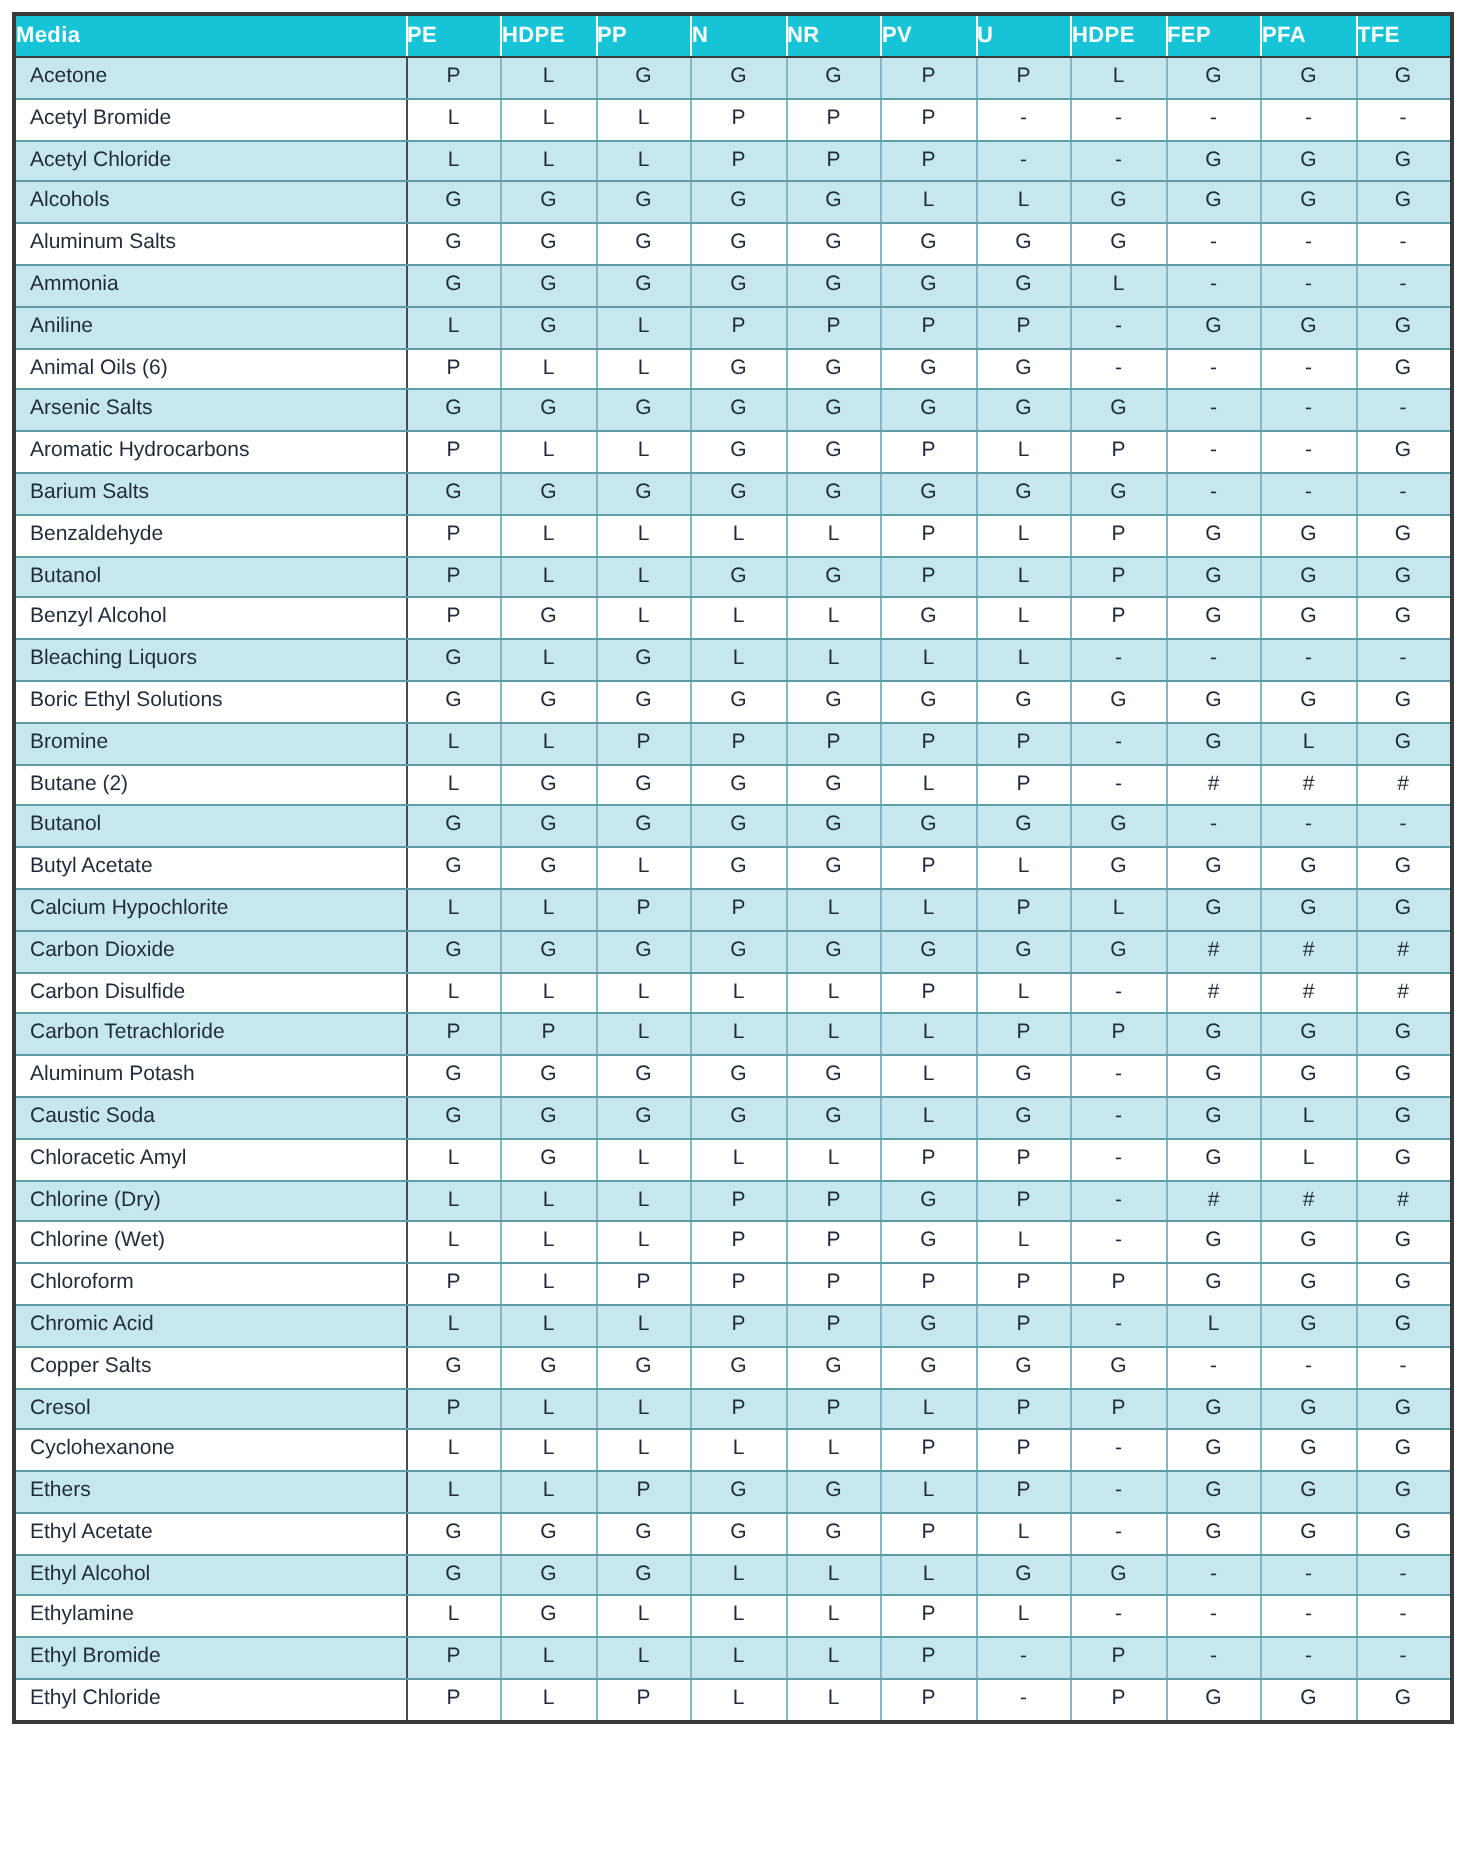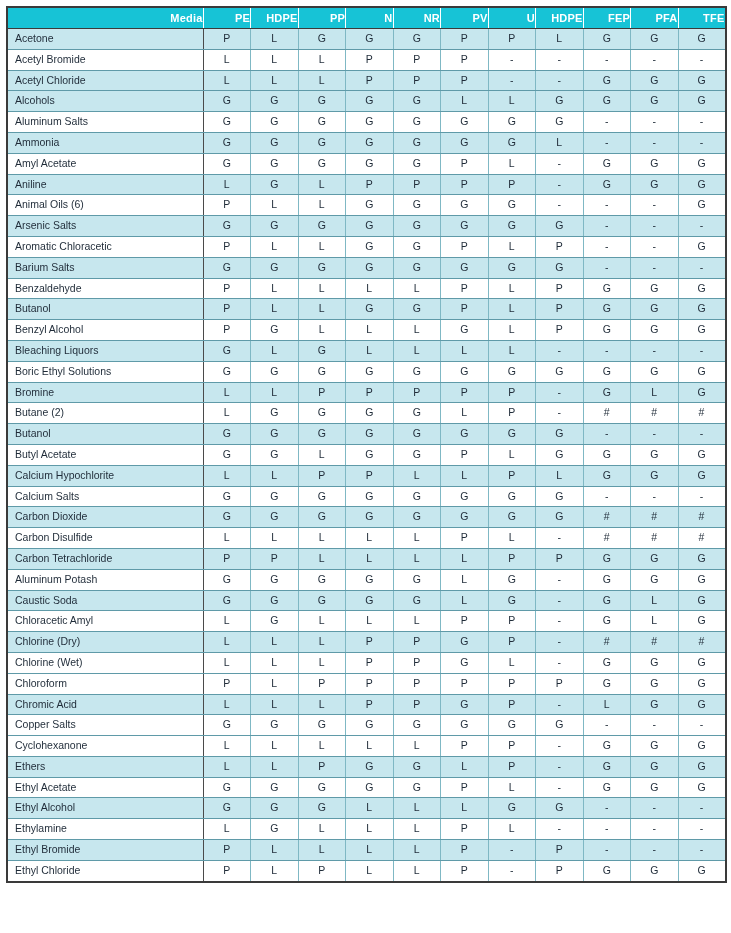--- a/index.html
+++ b/index.html
@@ -30,21 +30,21 @@
   }
 
   table.resistance-table col.media-col  { width: 196px; }
   table.resistance-table col.data-col   { width: 47.5px; }
 
   thead th {
     background: #17c3d6;
     color: #ffffff;
     font-size: 11px;
     font-weight: bold;
-    text-align: right;
+    text-align: left;
     height: 20px;
     line-height: 20px;
     padding: 0;
     border-right: 1px solid #ffffff;
     border-bottom: 1px solid #3a3a3a;
     letter-spacing: 0.2px;
     white-space: nowrap;
   }
   thead th:last-child { border-right: none; }
 
@@ -188,34 +188,20 @@
           <td class="val-cell">G</td>
           <td class="val-cell">G</td>
           <td class="val-cell">G</td>
           <td class="val-cell">G</td>
           <td class="val-cell">G</td>
           <td class="val-cell">L</td>
           <td class="val-cell">-</td>
           <td class="val-cell">-</td>
           <td class="val-cell">-</td>
         </tr>
-        <tr class="row-plain">
-          <td class="media-cell">Amyl Acetate</td>
-          <td class="val-cell">G</td>
-          <td class="val-cell">G</td>
-          <td class="val-cell">G</td>
-          <td class="val-cell">G</td>
-          <td class="val-cell">G</td>
-          <td class="val-cell">P</td>
-          <td class="val-cell">L</td>
-          <td class="val-cell">-</td>
-          <td class="val-cell">G</td>
-          <td class="val-cell">G</td>
-          <td class="val-cell">G</td>
-        </tr>
         <tr class="row-tint">
           <td class="media-cell">Aniline</td>
           <td class="val-cell">L</td>
           <td class="val-cell">G</td>
           <td class="val-cell">L</td>
           <td class="val-cell">P</td>
           <td class="val-cell">P</td>
           <td class="val-cell">P</td>
           <td class="val-cell">P</td>
           <td class="val-cell">-</td>
@@ -245,21 +231,21 @@
           <td class="val-cell">G</td>
           <td class="val-cell">G</td>
           <td class="val-cell">G</td>
           <td class="val-cell">G</td>
           <td class="val-cell">G</td>
           <td class="val-cell">-</td>
           <td class="val-cell">-</td>
           <td class="val-cell">-</td>
         </tr>
         <tr class="row-plain">
-          <td class="media-cell">Aromatic Chloracetic</td>
+          <td class="media-cell">Aromatic Hydrocarbons</td>
           <td class="val-cell">P</td>
           <td class="val-cell">L</td>
           <td class="val-cell">L</td>
           <td class="val-cell">G</td>
           <td class="val-cell">G</td>
           <td class="val-cell">P</td>
           <td class="val-cell">L</td>
           <td class="val-cell">P</td>
           <td class="val-cell">-</td>
           <td class="val-cell">-</td>
@@ -412,34 +398,20 @@
           <td class="val-cell">P</td>
           <td class="val-cell">P</td>
           <td class="val-cell">L</td>
           <td class="val-cell">L</td>
           <td class="val-cell">P</td>
           <td class="val-cell">L</td>
           <td class="val-cell">G</td>
           <td class="val-cell">G</td>
           <td class="val-cell">G</td>
         </tr>
-        <tr class="row-plain">
-          <td class="media-cell">Calcium Salts</td>
-          <td class="val-cell">G</td>
-          <td class="val-cell">G</td>
-          <td class="val-cell">G</td>
-          <td class="val-cell">G</td>
-          <td class="val-cell">G</td>
-          <td class="val-cell">G</td>
-          <td class="val-cell">G</td>
-          <td class="val-cell">G</td>
-          <td class="val-cell">-</td>
-          <td class="val-cell">-</td>
-          <td class="val-cell">-</td>
-        </tr>
         <tr class="row-tint">
           <td class="media-cell">Carbon Dioxide</td>
           <td class="val-cell">G</td>
           <td class="val-cell">G</td>
           <td class="val-cell">G</td>
           <td class="val-cell">G</td>
           <td class="val-cell">G</td>
           <td class="val-cell">G</td>
           <td class="val-cell">G</td>
           <td class="val-cell">G</td>
@@ -579,20 +551,34 @@
           <td class="val-cell">G</td>
           <td class="val-cell">G</td>
           <td class="val-cell">G</td>
           <td class="val-cell">G</td>
           <td class="val-cell">G</td>
           <td class="val-cell">G</td>
           <td class="val-cell">G</td>
           <td class="val-cell">-</td>
           <td class="val-cell">-</td>
           <td class="val-cell">-</td>
+        </tr>
+        <tr class="row-tint">
+          <td class="media-cell">Cresol</td>
+          <td class="val-cell">P</td>
+          <td class="val-cell">L</td>
+          <td class="val-cell">L</td>
+          <td class="val-cell">P</td>
+          <td class="val-cell">P</td>
+          <td class="val-cell">L</td>
+          <td class="val-cell">P</td>
+          <td class="val-cell">P</td>
+          <td class="val-cell">G</td>
+          <td class="val-cell">G</td>
+          <td class="val-cell">G</td>
         </tr>
         <tr class="row-plain">
           <td class="media-cell">Cyclohexanone</td>
           <td class="val-cell">L</td>
           <td class="val-cell">L</td>
           <td class="val-cell">L</td>
           <td class="val-cell">L</td>
           <td class="val-cell">L</td>
           <td class="val-cell">P</td>
           <td class="val-cell">P</td>

